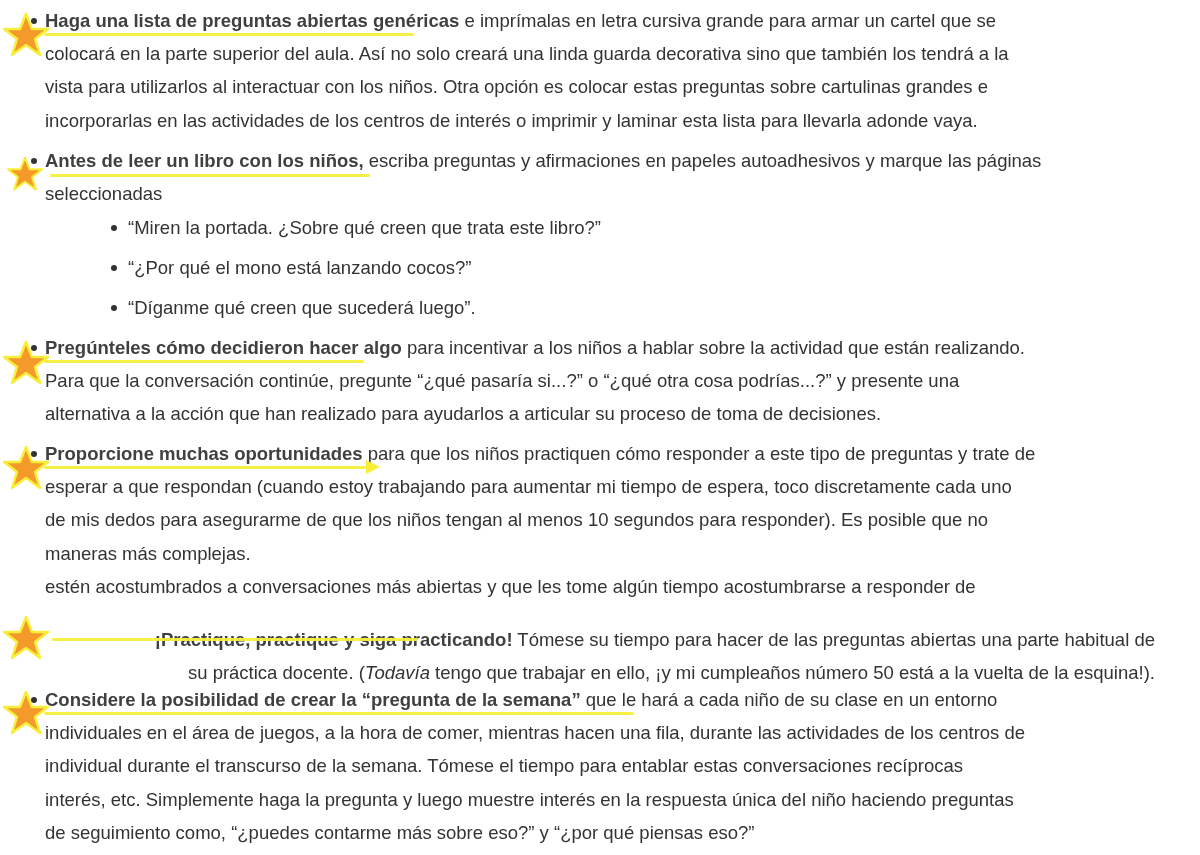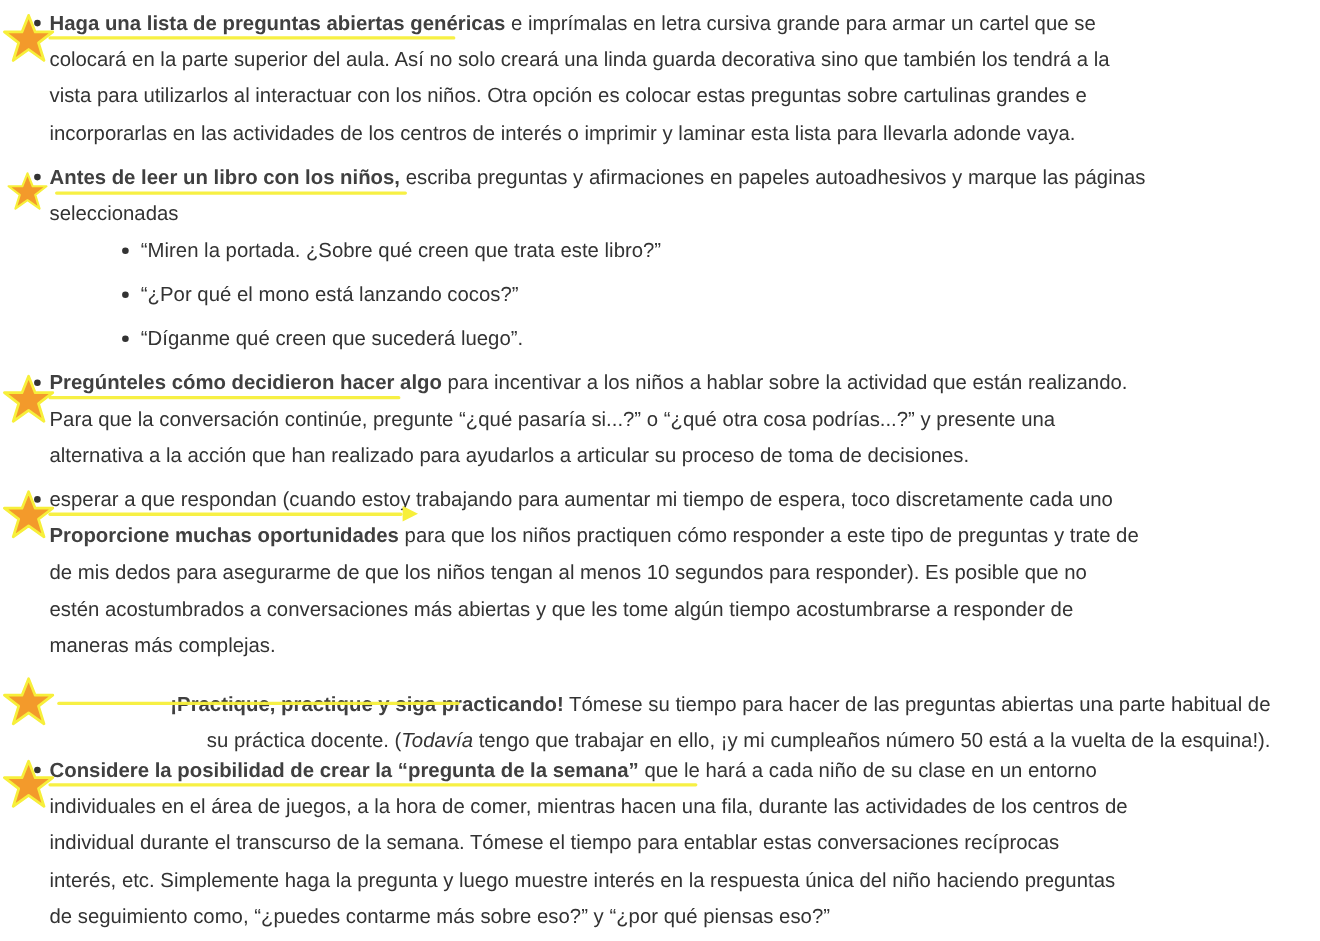--- a/index.html
+++ b/index.html
@@ -63,25 +63,25 @@
 
   <div class="item" style="top:331px;">
     <span class="bullet"></span>
     <div><b>Pregúnteles cómo decidieron hacer algo</b><span> para incentivar a los niños a hablar sobre la actividad que están realizando.</span></div>
     <div>Para que la conversación continúe, pregunte “¿qué pasaría si...?” o “¿qué otra cosa podrías...?” y presente una</div>
     <div>alternativa a la acción que han realizado para ayudarlos a articular su proceso de toma de decisiones.</div>
   </div>
 
   <div class="item" style="top:437px;">
     <span class="bullet"></span>
+    <div><b>Proporcione muchas oportunidades</b><span> para que los niños practiquen cómo responder a este tipo de preguntas y trate de</span></div>
     <div>esperar a que respondan (cuando estoy trabajando para aumentar mi tiempo de espera, toco discretamente cada uno</div>
-    <div><b>Proporcione muchas oportunidades</b><span> para que los niños practiquen cómo responder a este tipo de preguntas y trate de</span></div>
     <div>de mis dedos para asegurarme de que los niños tengan al menos 10 segundos para responder). Es posible que no</div>
+    <div>maneras más complejas.</div>
     <div>estén acostumbrados a conversaciones más abiertas y que les tome algún tiempo acostumbrarse a responder de</div>
-    <div>maneras más complejas.</div>
   </div>
 
   <div class="item" style="top:623px;text-align:right;">
     <span class="bullet"></span>
     <div><b>¡Practique, practique y siga practicando!</b><span> Tómese su tiempo para hacer de las preguntas abiertas una parte habitual de</span></div>
     <div><span>su práctica docente. (</span><i>Todavía</i><span> tengo que trabajar en ello, ¡y mi cumpleaños número 50 está a la vuelta de la esquina!).</span></div>
   </div>
 
   <div class="item" style="top:683px;">
     <span class="bullet"></span>

